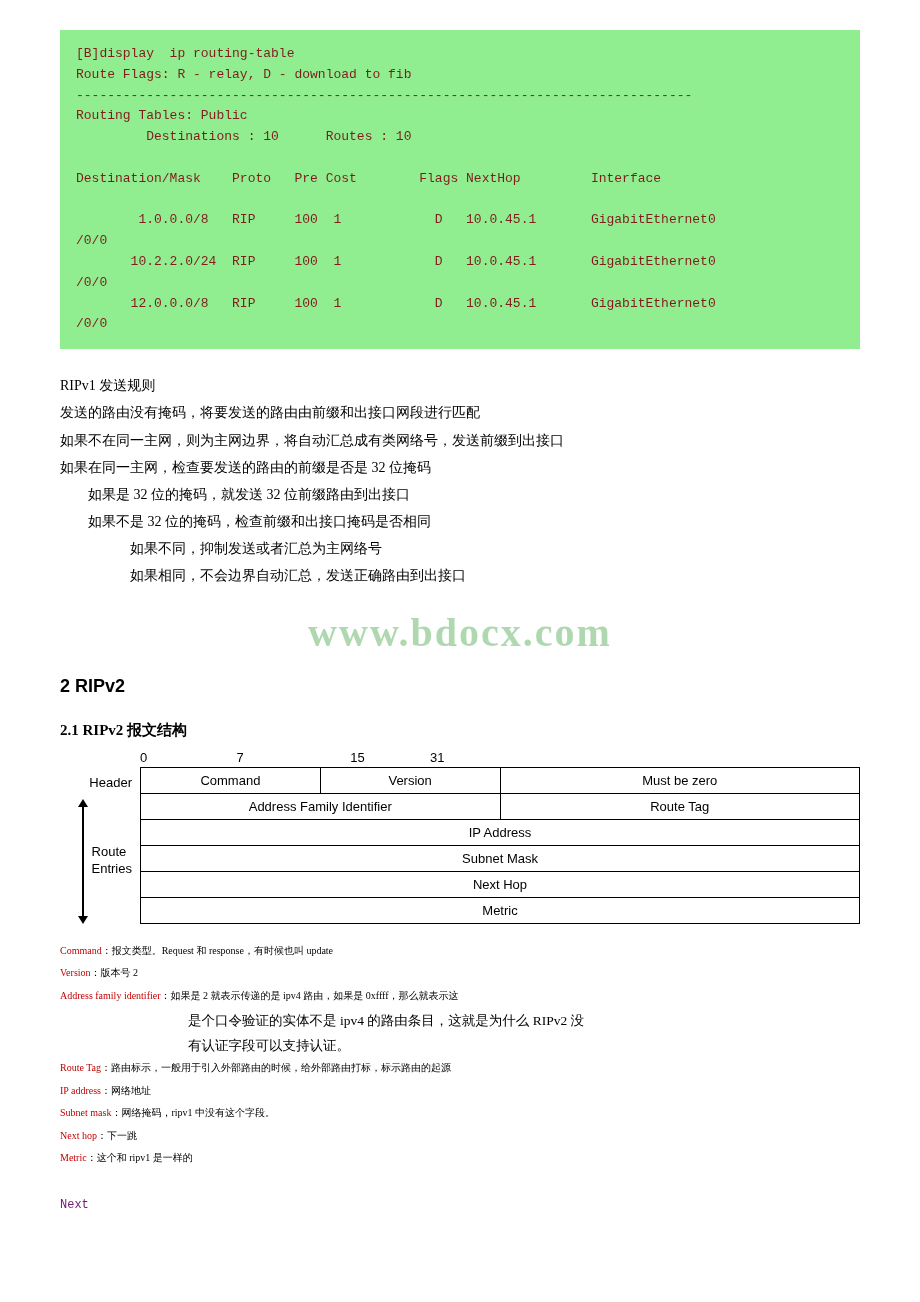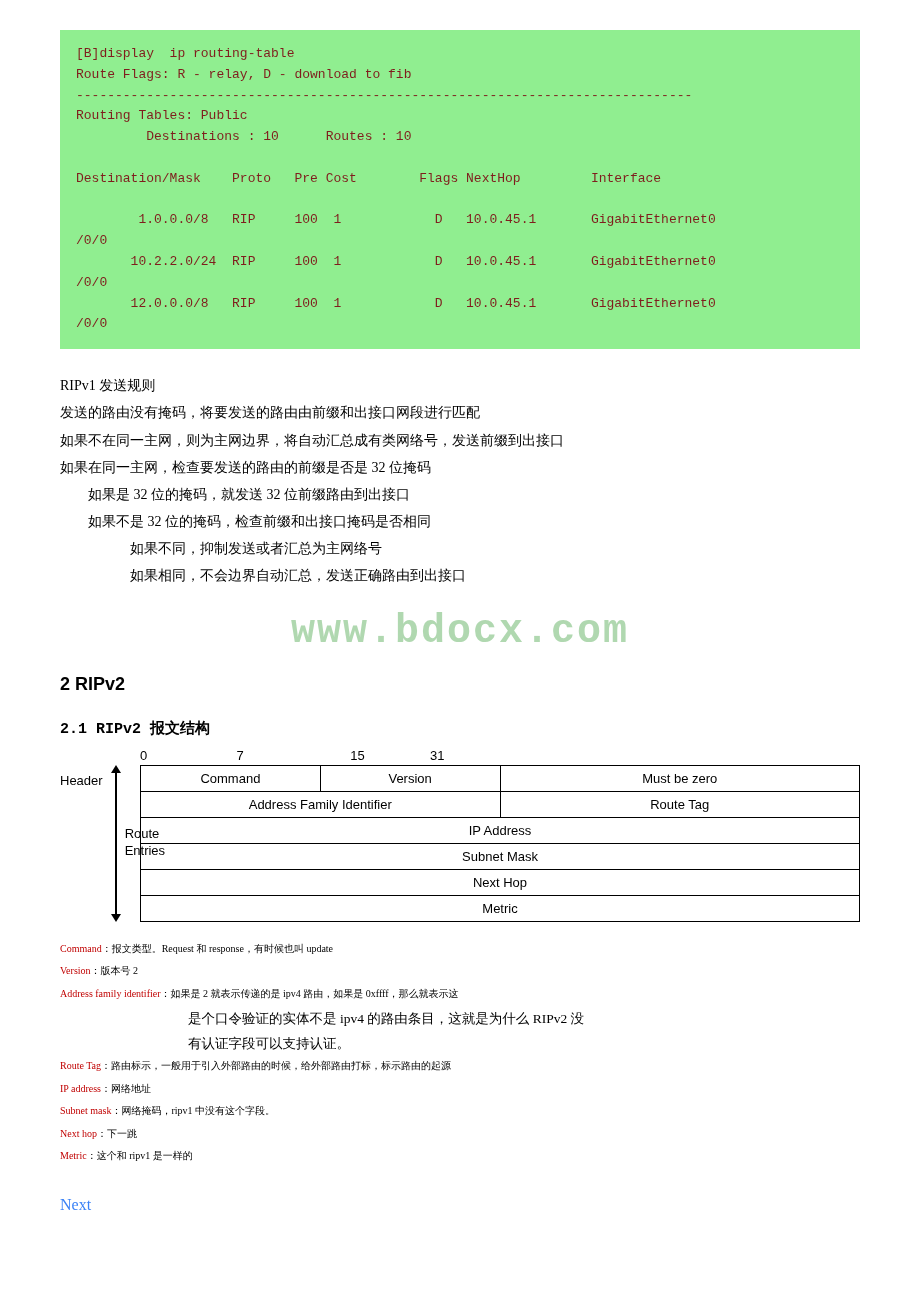--- a/index.html
+++ b/index.html
@@ -38,37 +38,37 @@
     .indent2 { padding-left: 5em; }
 
     
     .watermark-area {
       text-align: center;
       margin: 10px 0 20px 0;
     }
     .watermark-text {
       font-size: 40px;
       color: #b0d8b0;
-      font-family: Liberation Mono, monospace;
+      font-family: Liberation Serif, serif;
       font-weight: bold;
       letter-spacing: 2px;
     }
 
     
     .section-heading {
       font-size: 18px;
       font-weight: bold;
       margin: 18px 0 24px 0;
       font-family: Arial, sans-serif;
     }
     .subsection-heading {
       font-size: 15px;
       font-weight: bold;
       margin: 10px 0 10px 0;
-      font-family: Liberation Mono, monospace;
+      font-family: Liberation Serif, serif;
     }
 
     
     .diagram-container {
       margin: 10px 0 18px 0;
       display: flex;
       flex-direction: column;
     }
     .diagram-table {
       border-collapse: collapse;
@@ -94,24 +94,25 @@
     }
 
     
     .nav-bar {
       margin-top: 30px;
       display: flex;
       justify-content: flex-start;
       gap: 20px;
     }
     .nav-link {
-      color: #3b82f6;
+      color: #701a75;
       text-decoration: none;
-      font-size: 16px;
+      font-size: 12px;
       cursor: pointer;
+      font-family: Liberation Mono, monospace;
     }
   </style>
 </head>
 <body>
 
 <div class="terminal-block"><span>[B]display  ip routing-table</span>
 <span>Route Flags: R - relay, D - download to fib</span>
 <span>-------------------------------------------------------------------------------</span>
 <span>Routing Tables: Public</span>
 <span>         Destinations : 10      Routes : 10</span>
@@ -149,21 +150,21 @@
 
   <div style="display:flex; margin-left:80px; margin-bottom:2px; font-size:13px; font-family:Arial,sans-serif;">
     <span style="width:55px;">0</span>
     <span style="width:90px; text-align:center;">7</span>
     <span style="width:145px; text-align:center;">15</span>
     <span style="flex:1; text-align:left;">31</span>
   </div>
 
   <div style="display:flex; align-items:stretch;">
 
-    <div style="width:80px; display:flex; flex-direction:row; font-size:13px; font-family:Arial,sans-serif;">
+    <div style="width:80px; display:flex; flex-direction:column; font-size:13px; font-family:Arial,sans-serif;">
 
       <div style="height:32px; display:flex; align-items:center; justify-content:flex-end; padding-right:8px;">
         <span>Header</span>
       </div>
 
       <div style="flex:1; display:flex; align-items:stretch; justify-content:flex-end; padding-right:8px;">
         <div style="display:flex; flex-direction:column; align-items:center; justify-content:center; margin-right:4px;">
           <div style="width:0;height:0;border-left:5px solid transparent;border-right:5px solid transparent;border-bottom:8px solid #000;"></div>
           <div style="width:2px;flex:1;background:#000;"></div>
           <div style="width:0;height:0;border-left:5px solid transparent;border-right:5px solid transparent;border-top:8px solid #000;"></div>

